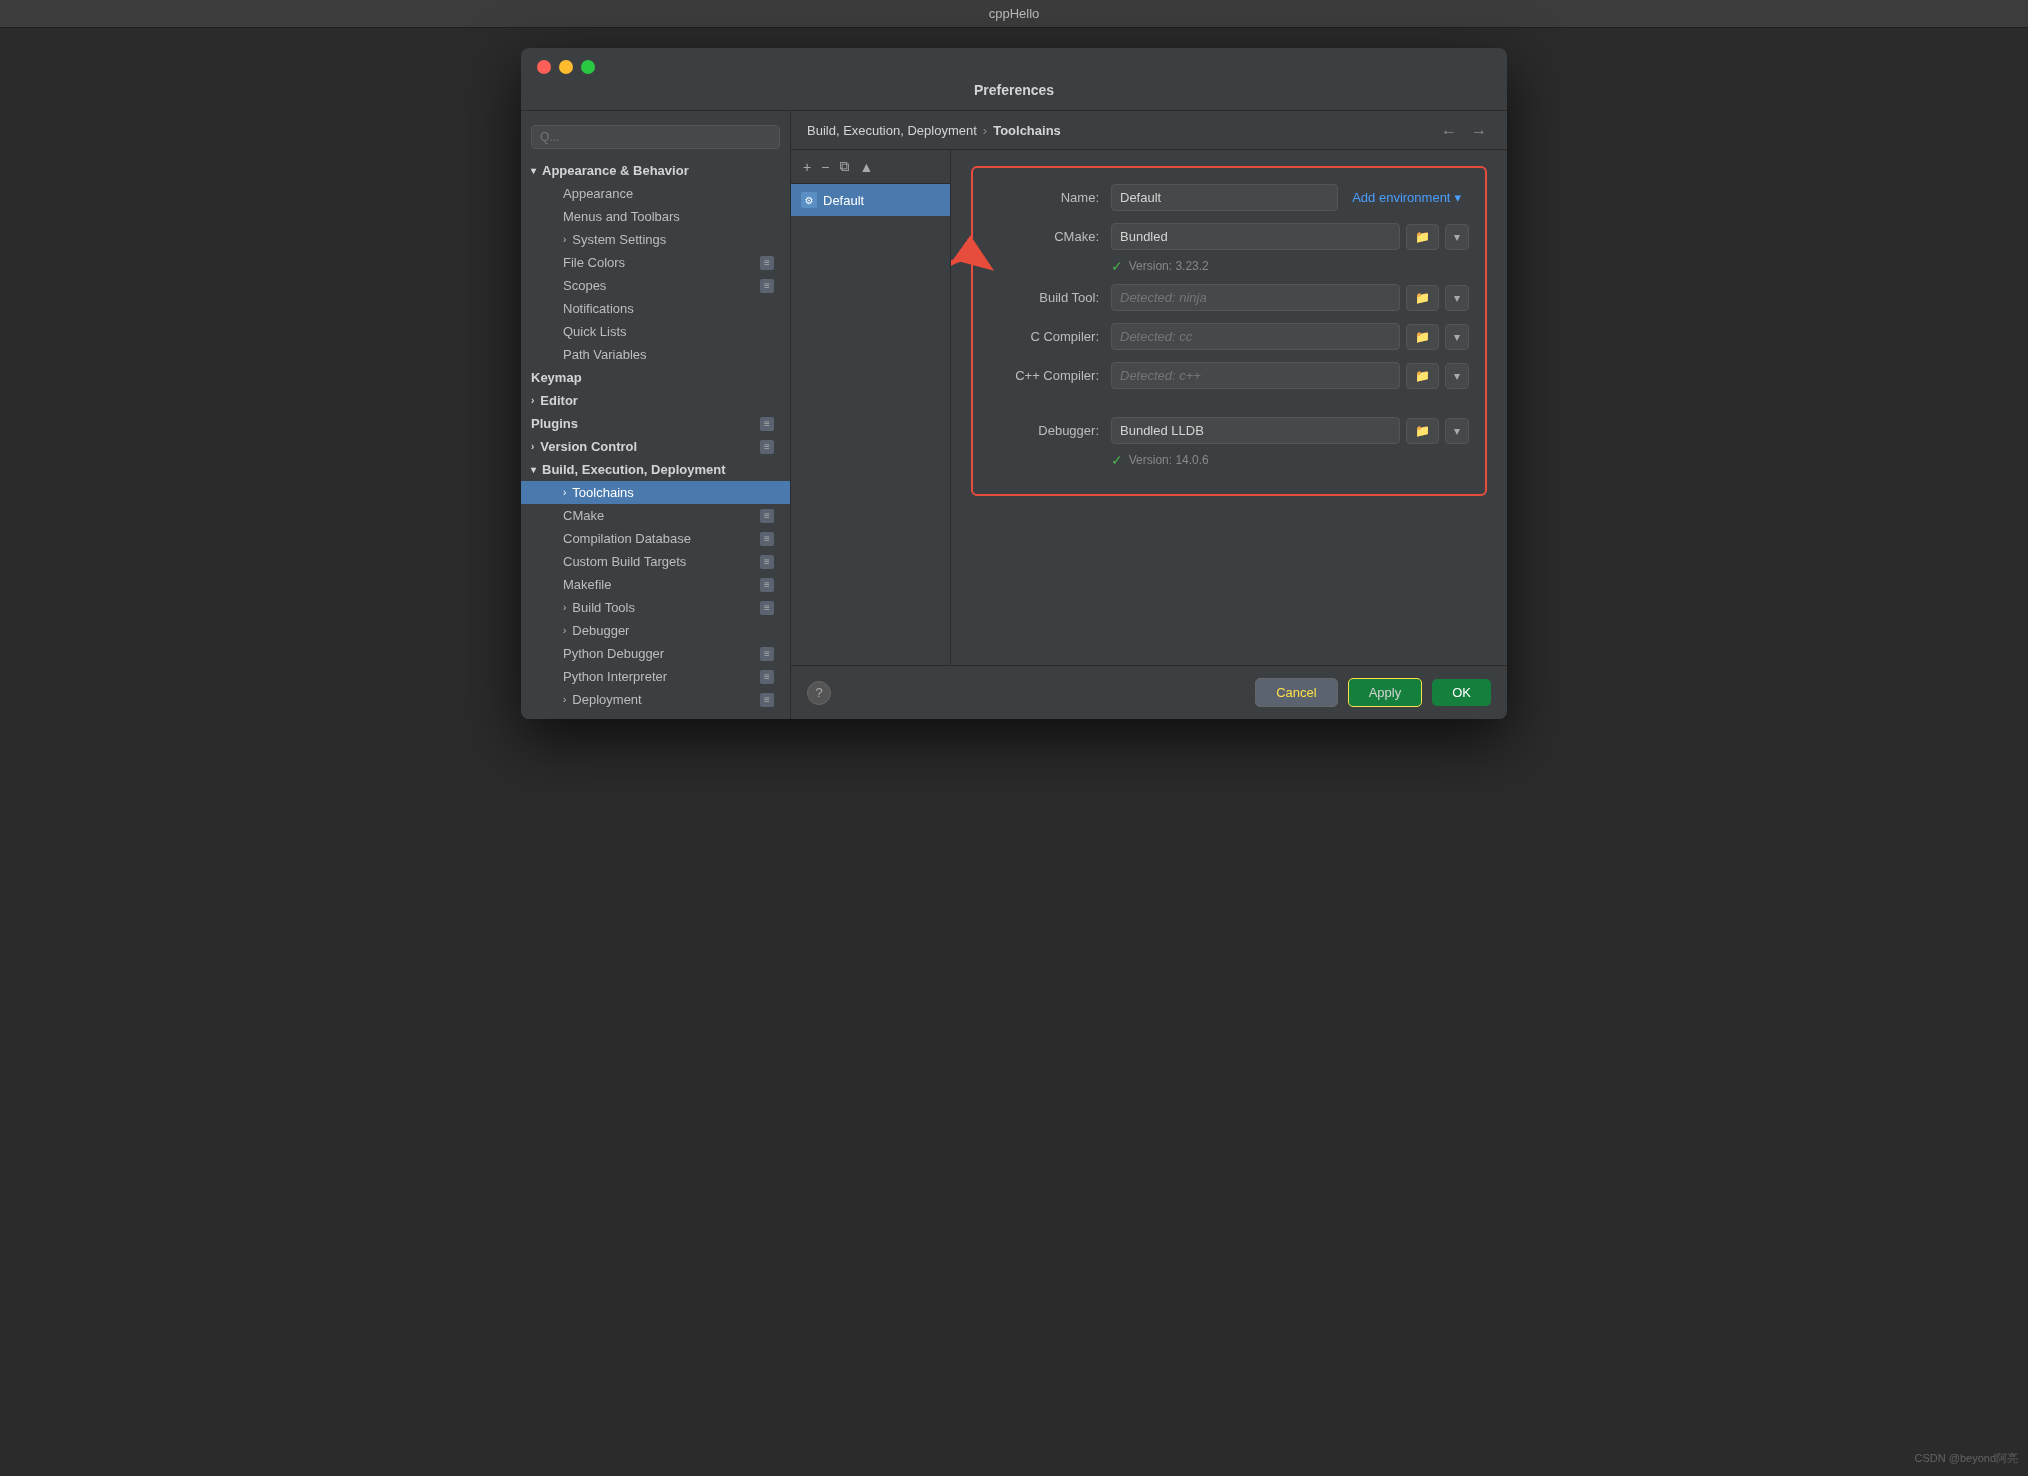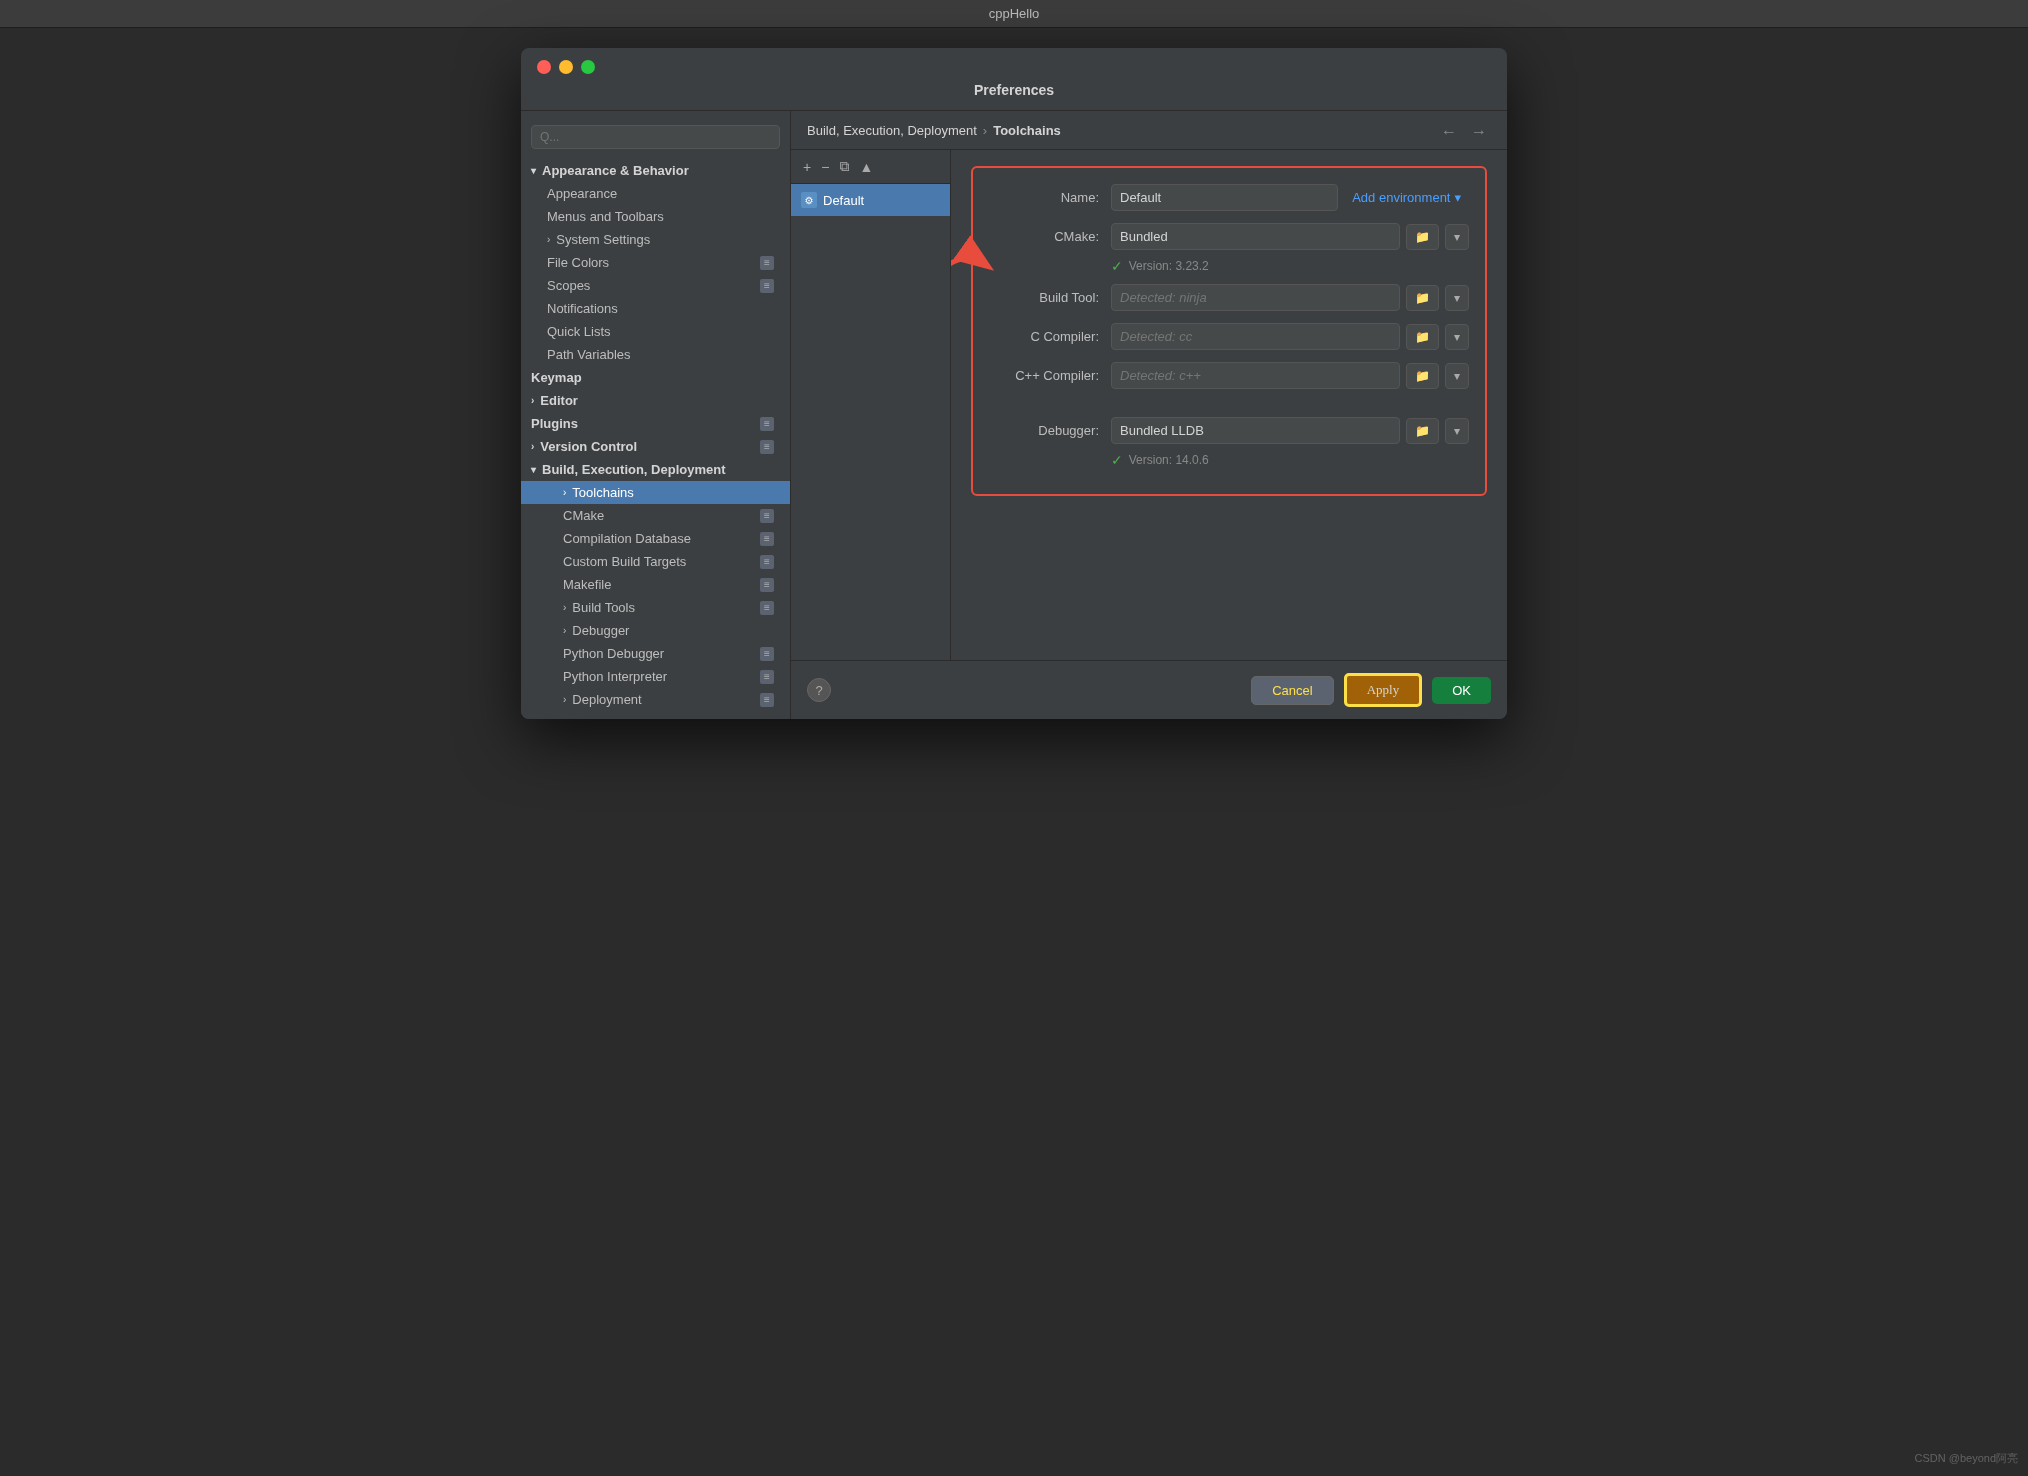--- a/index.html
+++ b/index.html
@@ -124,21 +124,21 @@
       color: #fff;
     }
 
     .sidebar-item.category {
       font-weight: 700;
       color: #d4d4d4;
       padding-left: 10px;
     }
 
     .sidebar-item.sub {
-      padding-left: 26px;
+      padding-left: 42px;
     }
 
     .sidebar-item.subsub {
       padding-left: 42px;
     }
 
     .chevron {
       display: inline-block;
       font-size: 10px;
       margin-right: 2px;
@@ -385,24 +385,23 @@
       border: none;
     }
 
     .btn-cancel {
       background: #5c6370;
       color: #fde047;
       border: 1px solid #666;
     }
 
     .btn-apply {
-      background: #a16207;
-      color: #d4d4d4;
-      border: 3px solid #fde047;
-      font-family: Liberation Serif, serif;
+      background: #15803d;
+      color: #d4d4d4;
+      border: 1px solid #fde047;
     }
 
     .btn-ok {
       background: #15803d;
       color: #fff;
     }
 
     
     .help-btn {
       width: 24px;

